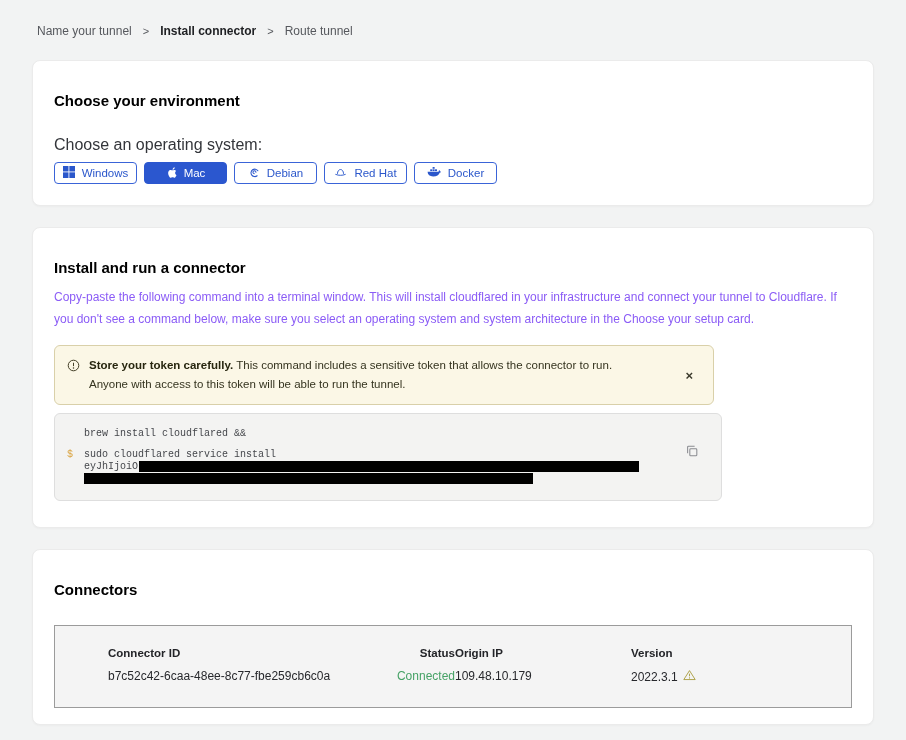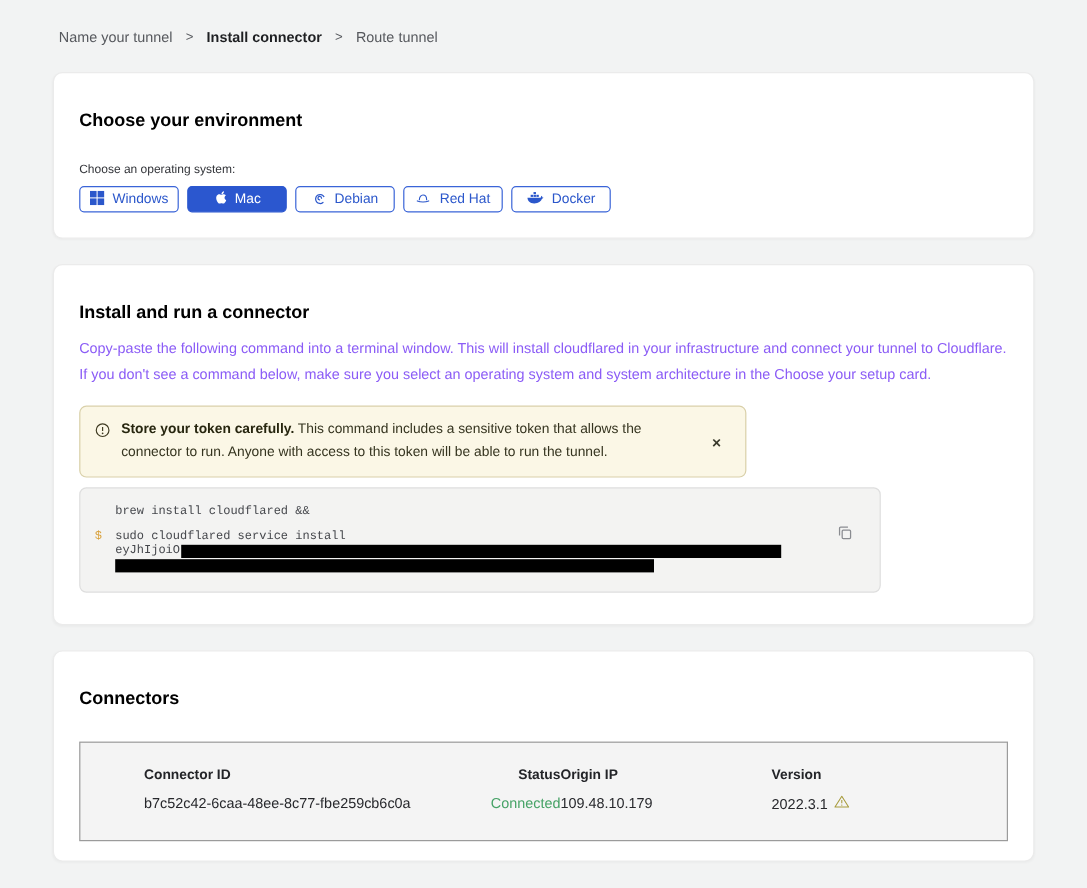--- a/index.html
+++ b/index.html
@@ -2,21 +2,21 @@
 <html><head>
 <meta charset="utf-8">
 <style>
   * { box-sizing: border-box; margin: 0; padding: 0; }
   html, body { width: 906px; height: 740px; overflow: hidden; }
   body {
     background: #f2f3f3;
     font-family: "Liberation Sans", sans-serif;
     color: #28292d;
   }
-  .page { padding: 0 44px; }
+  .page { padding: 0 32px; }
 
   
   .breadcrumb {
     display: flex; align-items: center; gap: 11px;
     padding: 24px 5px 0 5px; margin-bottom: 22px;
     font-size: 12px; color: #56585d;
   }
   .crumb { color: #56585d; cursor: default; }
   .crumb.active { font-weight: bold; color: #1e1f22; }
   .crumb-sep { color: #56585d; font-size: 11px; }
@@ -29,42 +29,42 @@
     box-shadow: 0 1px 2px rgba(0,0,0,0.03);
     padding: 21px;
     margin-bottom: 21px;
   }
   .card-title {
     font-size: 15px; font-weight: bold; color: #000000;
     padding: 10px 0 0 0;
   }
 
   
-  .os-label { font-size: 10px; color: #33353a; margin: 27px 0 8px 0; }
+  .os-label { font-size: 16px; color: #33353a; margin: 27px 0 8px 0; }
   .os-row { display: flex; gap: 7px; }
   .os-btn {
     width: 83px; height: 22px;
     display: flex; align-items: center; justify-content: center; gap: 7px;
     background: #ffffff;
     border: 1px solid #3a64d8; border-radius: 4px;
     color: #2b57cb; font-size: 11.5px; font-family: inherit;
     cursor: pointer;
   }
   .os-btn.selected {
     background: #2b57cf; border-color: #2b57cf; color: #ffffff;
   }
   .os-btn svg { flex: 0 0 auto; }
 
   
   .desc {
     font-size: 12px; line-height: 1.85; color: #8b5cf6;
     margin-top: 10px; max-width: 800px;
   }
   .banner {
-    width: 556px;
+    width: 660px;
     margin-top: 15px;
     background: #fbf7e6;
     border: 1px solid #d9d0a9;
     border-radius: 6px;
     padding: 10px 14px 10px 12px;
     display: flex; align-items: flex-start; gap: 9px;
     font-size: 11.5px; line-height: 1.65; color: #35341f;
   }
   .banner-icon { margin-top: 3px; flex: 0 0 auto; }
   .banner-text { max-width: 560px; }

